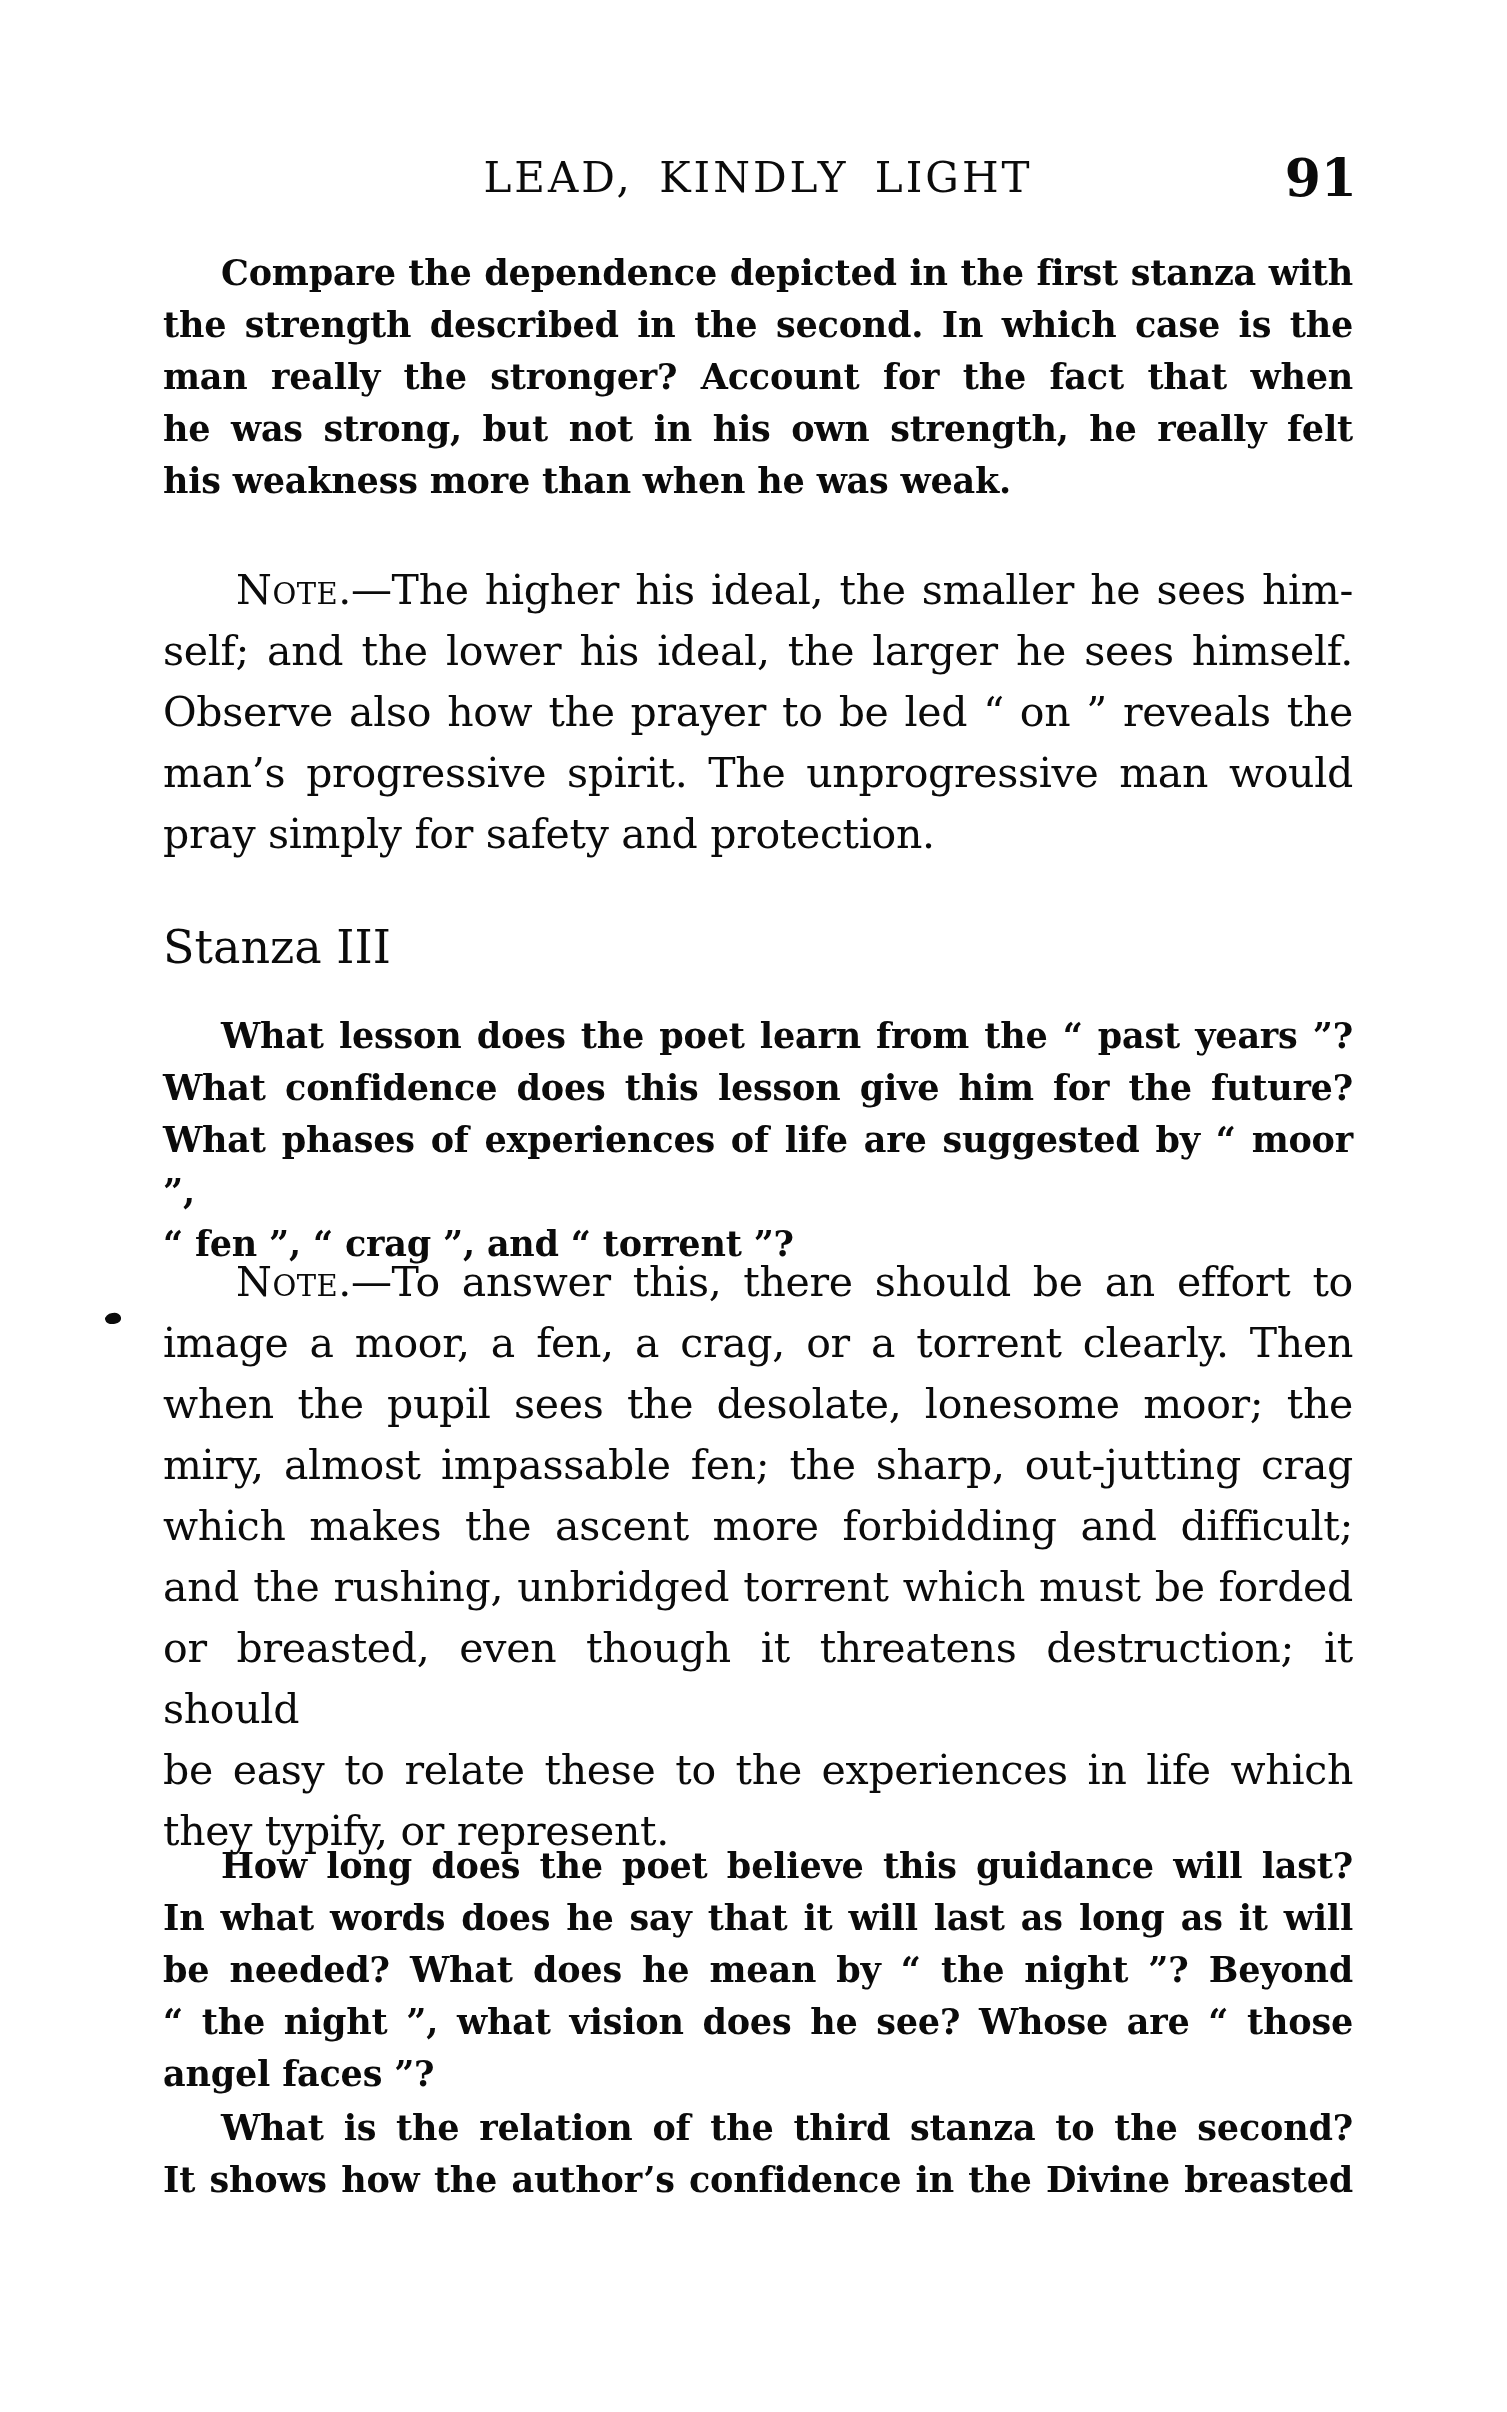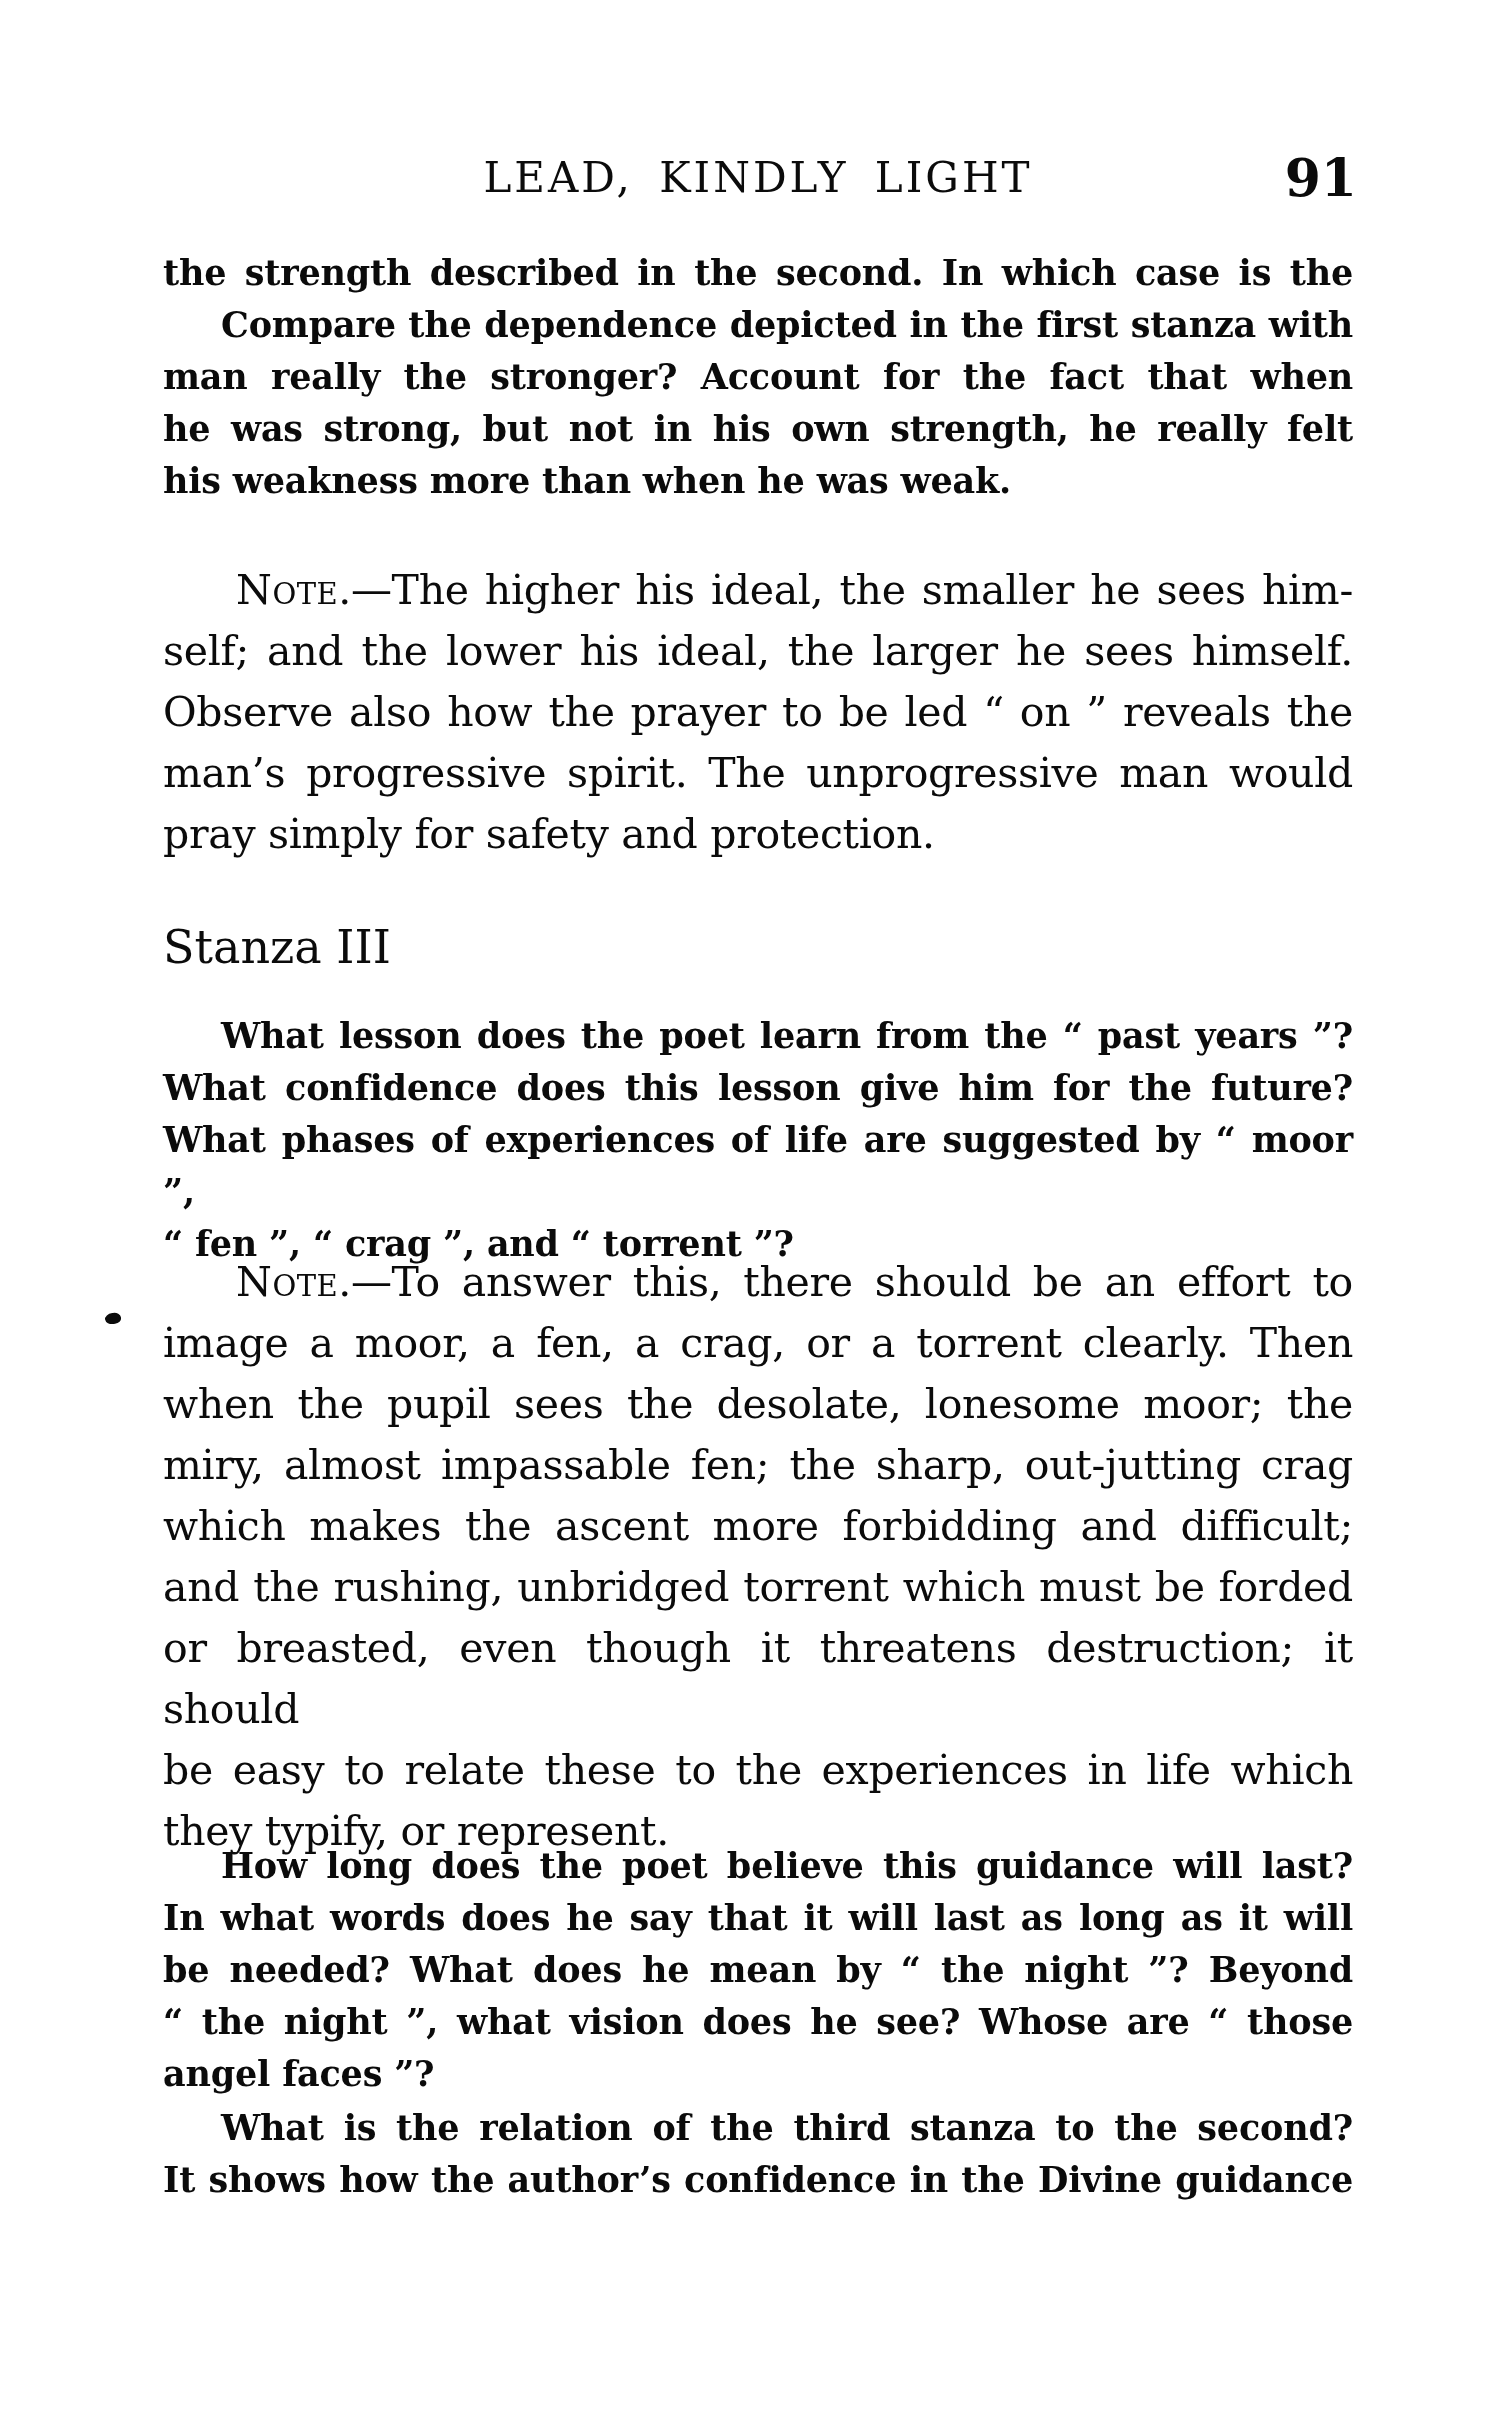--- a/index.html
+++ b/index.html
@@ -86,22 +86,22 @@
 
 <div class="page">
 
   <div class="column page-head">
     <div class="running-title">LEAD, KINDLY LIGHT</div>
     <div class="page-number">91</div>
   </div>
 
   <div class="column">
       <div class="block question b0">
+        <div class="line first">Compare the dependence depicted in the first stanza with</div>
         <div class="line">the strength described in the second. In which case is the</div>
-        <div class="line first">Compare the dependence depicted in the first stanza with</div>
         <div class="line">man really the stronger? Account for the fact that when</div>
         <div class="line">he was strong, but not in his own strength, he really felt</div>
         <div class="line last">his weakness more than when he was weak.</div>
       </div>
       <div class="block note b1">
         <div class="line first"><span class="sc">Note</span>.—The higher his ideal, the smaller he sees him-</div>
         <div class="line">self; and the lower his ideal, the larger he sees himself.</div>
         <div class="line">Observe also how the prayer to be led “ on ” reveals the</div>
         <div class="line">man’s progressive spirit. The unprogressive man would</div>
         <div class="line last">pray simply for safety and protection.</div>
@@ -126,19 +126,19 @@
       </div>
       <div class="block question b5">
         <div class="line first">How long does the poet believe this guidance will last?</div>
         <div class="line">In what words does he say that it will last as long as it will</div>
         <div class="line">be needed? What does he mean by “ the night ”? Beyond</div>
         <div class="line">“ the night ”, what vision does he see? Whose are “ those</div>
         <div class="line last">angel faces ”?</div>
       </div>
       <div class="block question b6">
         <div class="line first">What is the relation of the third stanza to the second?</div>
-        <div class="line">It shows how the author’s confidence in the Divine guidance</div>
+        <div class="line">It shows how the author’s confidence in the Divine breasted</div>
       </div>
     </div>
 
   <div class="speck"></div>
 
 </div>
 
 </body></html>

